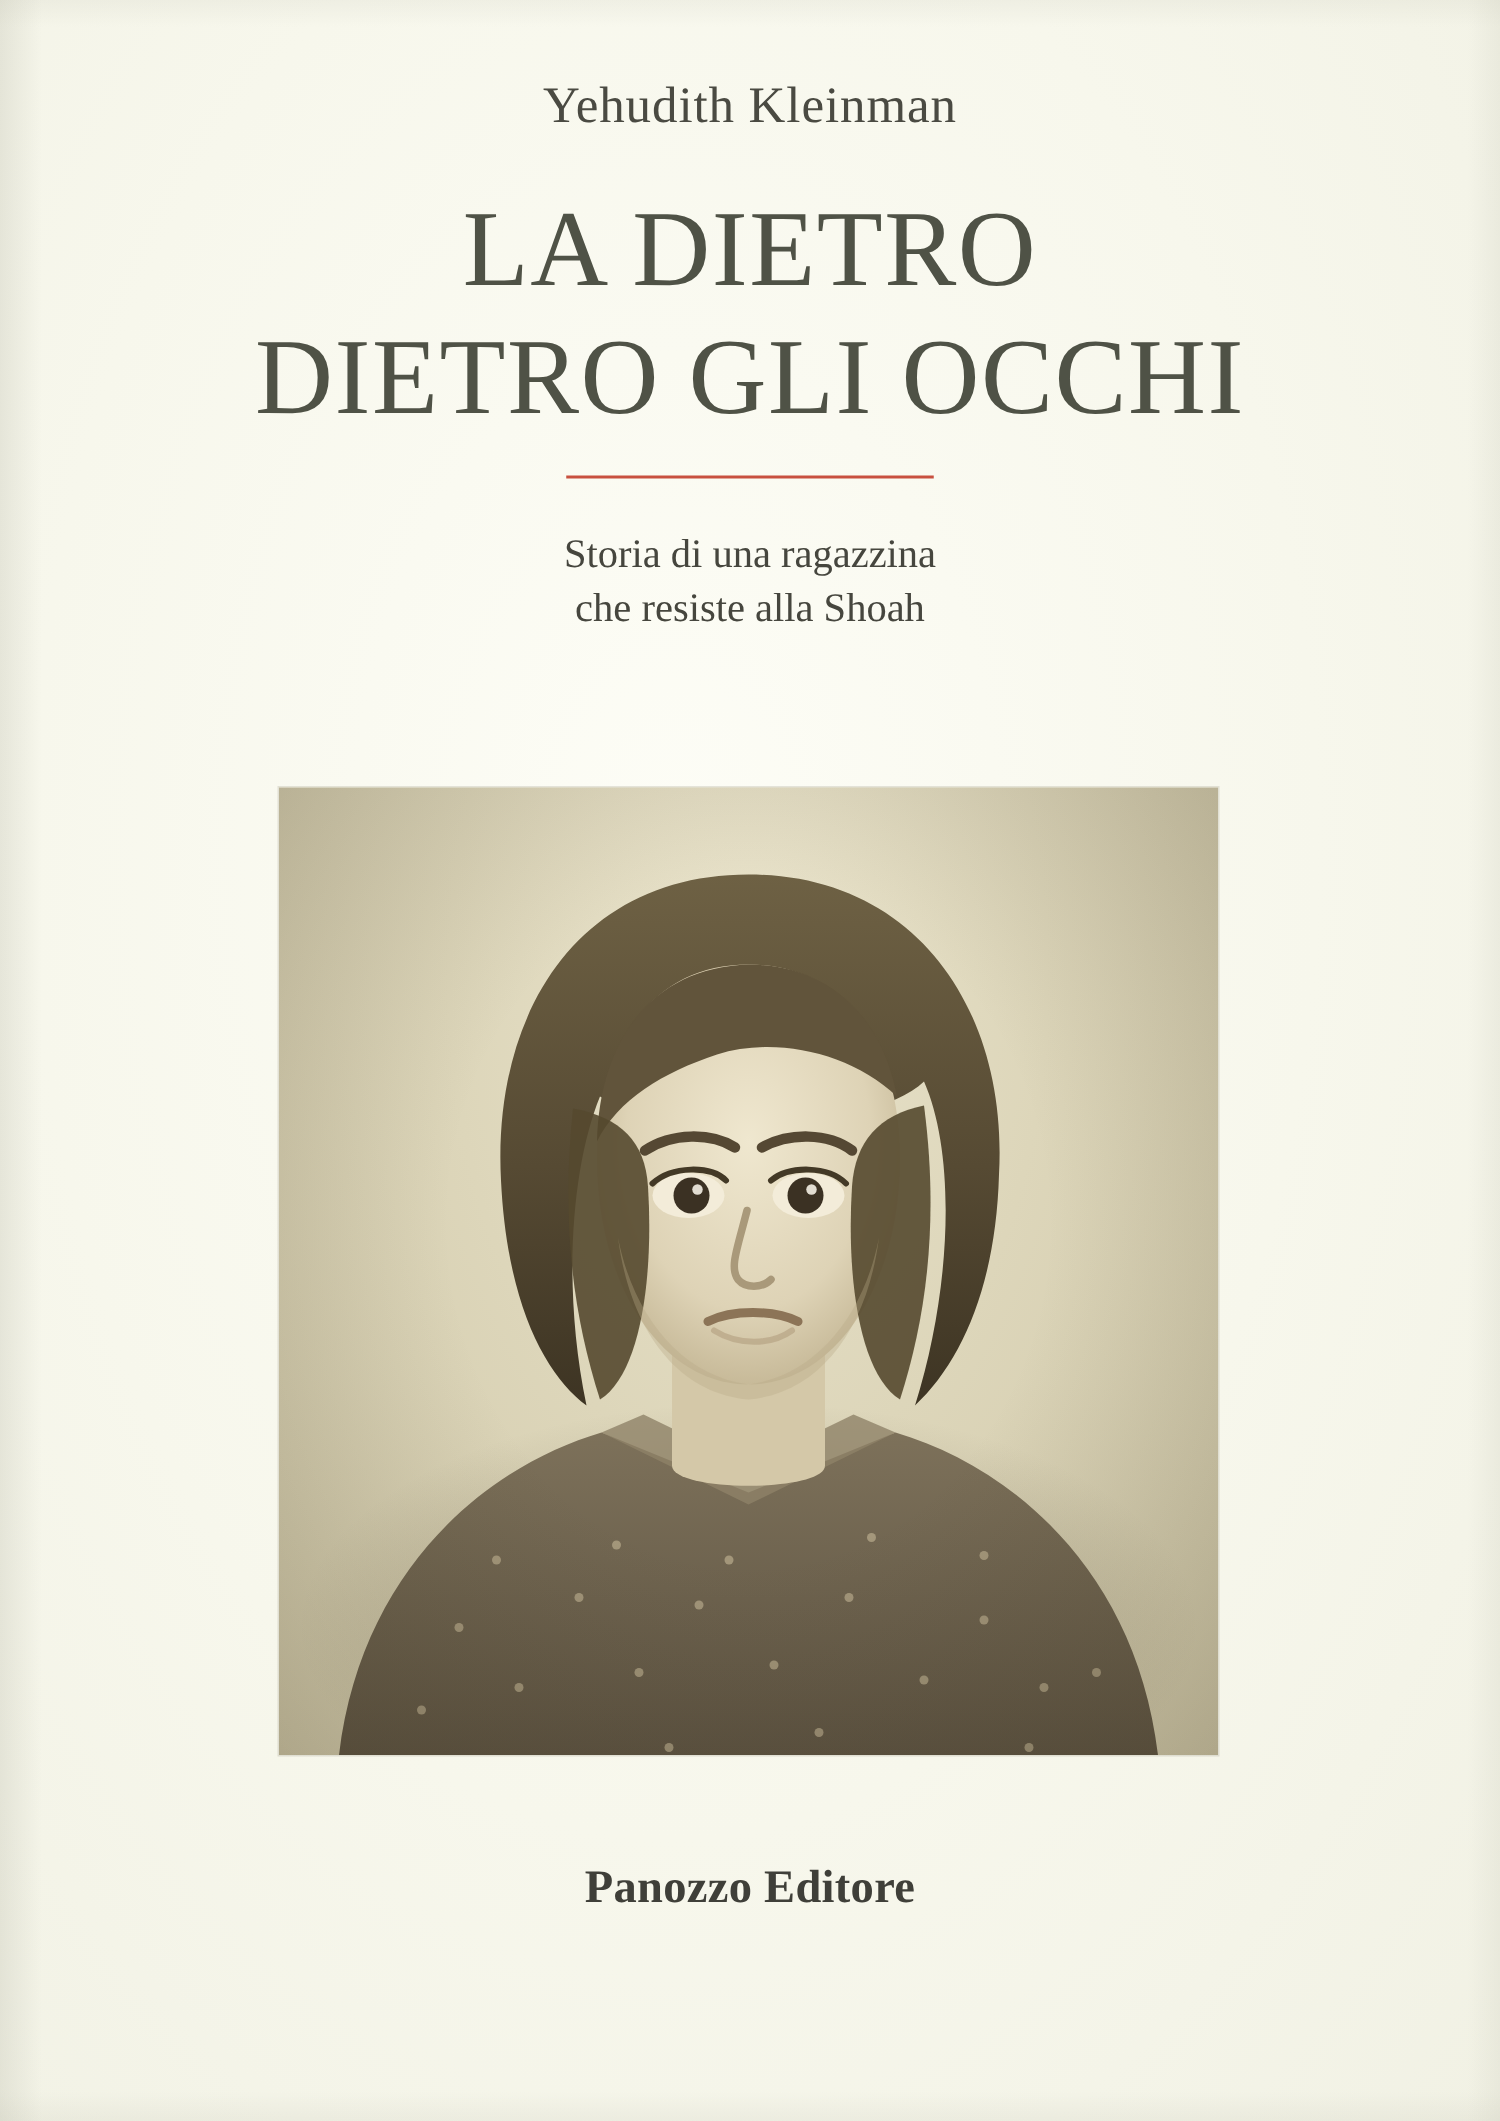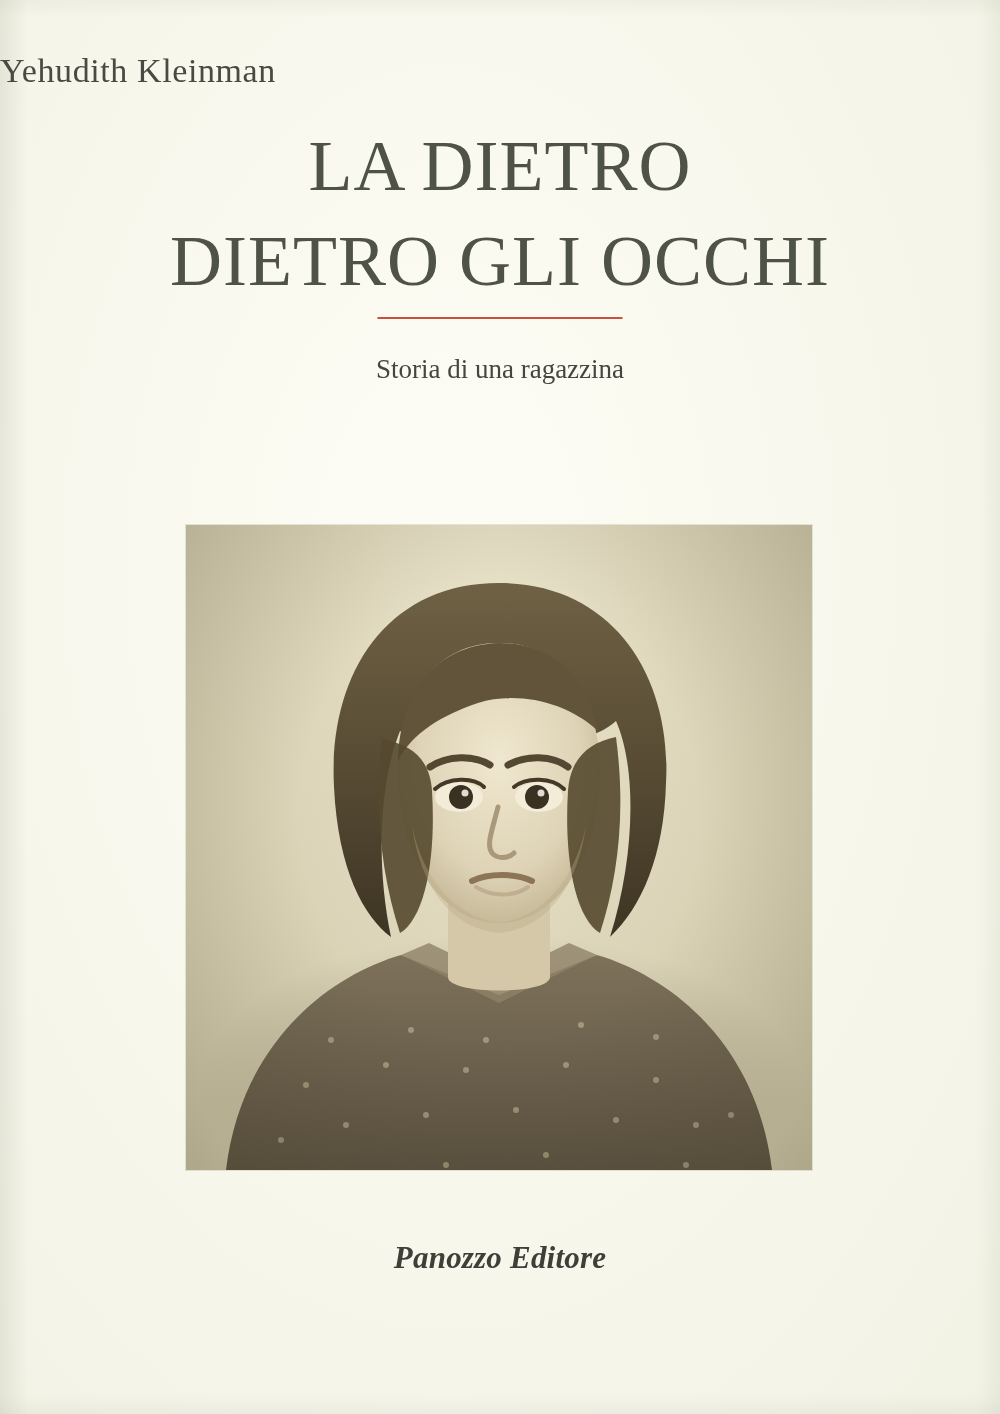--- a/index.html
+++ b/index.html
@@ -34,40 +34,41 @@
       linear-gradient(to bottom, rgba(200,200,185,0.18) 0px, rgba(255,255,255,0) 18px),
       linear-gradient(to top, rgba(200,200,185,0.20) 0px, rgba(255,255,255,0) 20px);
     pointer-events: none;
   }
 
   .author {
     position: absolute;
     top: 52px;
     left: 0;
     width: 100%;
+    text-align: center;
     font-size: 34px;
     letter-spacing: 0.6px;
     color: #4a4a42;
     font-family: "Liberation Serif", serif;
   }
 
   .title {
     position: absolute;
     top: 130px;
     left: 0;
     width: 100%;
     text-align: center;
     color: #4f5246;
     font-family: "Liberation Serif", serif;
     font-size: 72px;
     line-height: 1.02;
     letter-spacing: 1px;
   }
   .title .line1 { display: block; }
-  .title .line2 { display: block; margin-top: 22px; }
+  .title .line2 { display: block; margin-top: 12px; }
 
   .rule {
     position: absolute;
     top: 317px;
     left: 50%;
     transform: translateX(-50%);
     width: 245px;
     height: 2px;
     background: #c8503f;
   }
@@ -113,39 +114,39 @@
     position: absolute;
     top: 1240px;
     left: 0;
     width: 100%;
     text-align: center;
     font-family: "Liberation Serif", serif;
     font-weight: bold;
     font-size: 31px;
     color: #3f3f39;
     letter-spacing: 0.2px;
-    font-style: italic;
   }
 </style>
 </head>
 <body>
 
 <div class="cover">
 
   <div class="author">Yehudith Kleinman</div>
 
   <div class="title">
     <span class="line1">LA DIETRO</span>
     <span class="line2">DIETRO GLI OCCHI</span>
   </div>
 
   <div class="rule"></div>
 
   <div class="subtitle">
     <span>Storia di una ragazzina</span>
+    <span>che resiste alla Shoah</span>
   </div>
 
   <div class="photo">
     <div class="bg"></div>
     <svg viewBox="0 0 626 645" preserveAspectRatio="none">
       <defs>
         <linearGradient id="hairG" x1="0" y1="0" x2="0" y2="1">
           <stop offset="0%" stop-color="#6e6144"></stop>
           <stop offset="55%" stop-color="#564a33"></stop>
           <stop offset="100%" stop-color="#3d3423"></stop>

